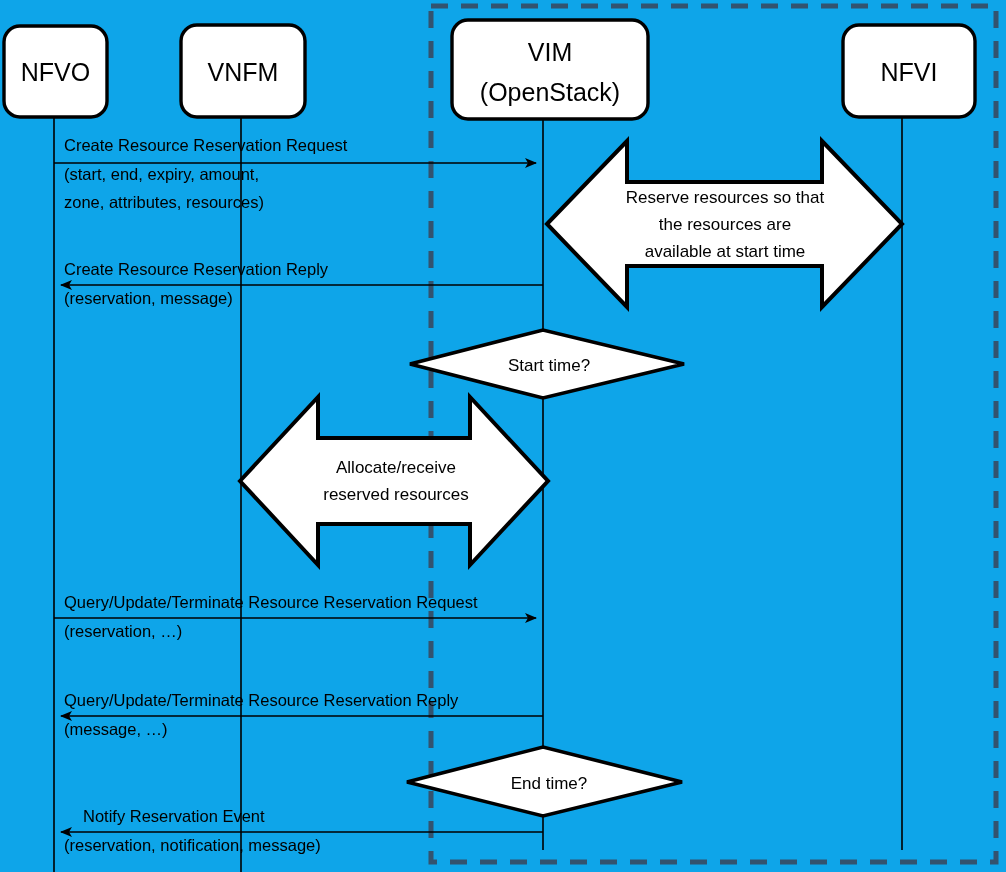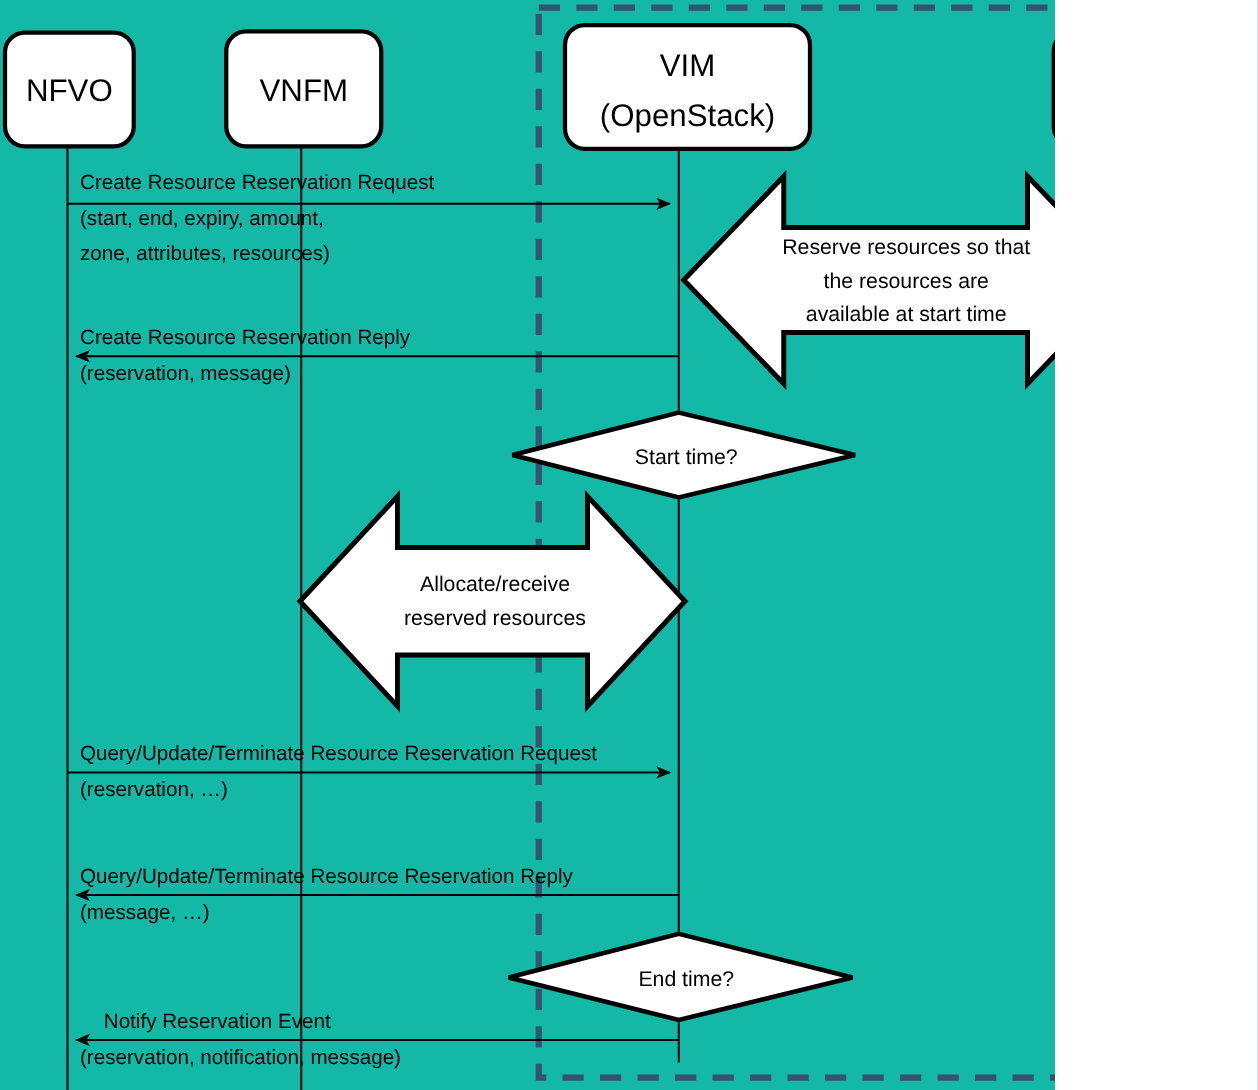--- a/index.html
+++ b/index.html
@@ -7,24 +7,24 @@
     margin: 0;
     padding: 0;
     background: #ffffff;
   }
   body {
     font-family: "Liberation Sans", sans-serif;
     color: #000000;
   }
   #diagram-root {
     position: relative;
-    width: 844px;
+    width: 1006px;
     height: 872px;
     overflow: hidden;
-    background: #14b8a6;
+    background: #0ea5e9;
   }
   #diagram-svg {
     position: absolute;
     left: 0;
     top: 0;
     width: 1006px;
     height: 872px;
   }
   .actor-label {
     font-size: 25px;

